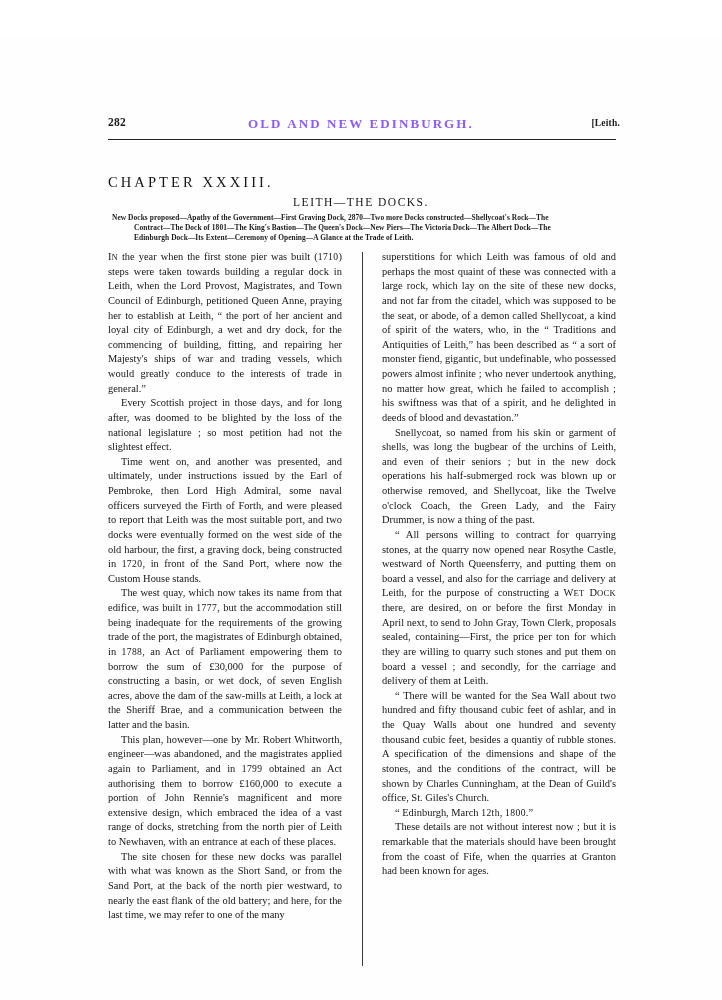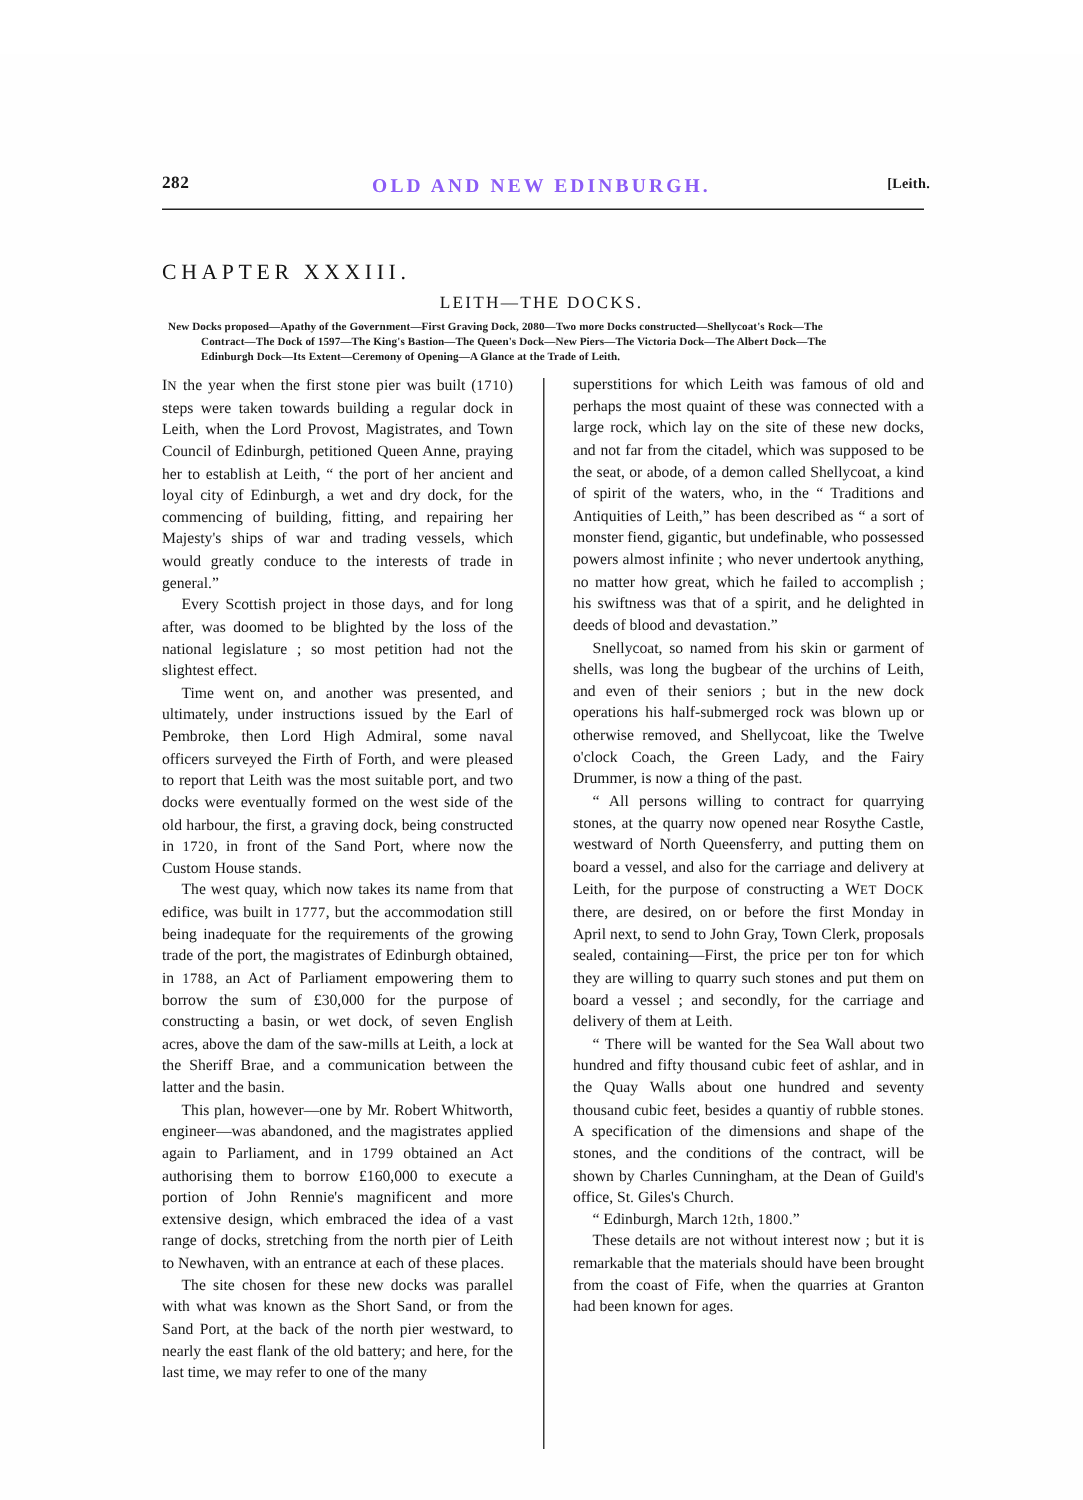--- a/index.html
+++ b/index.html
@@ -166,22 +166,22 @@
     <span class="folio">282</span>
     <span class="head-title">OLD AND NEW EDINBURGH.</span>
     <span class="head-folio-right">[Leith.</span>
   </div>
   <div class="head-rule"></div>
 
   <div class="chapter-no">CHAPTER XXXIII.</div>
   <div class="chapter-title">LEITH—THE DOCKS.</div>
 
   <div class="synopsis">
-    <span>New Docks proposed—Apathy of the Government—First Graving Dock, 2080—Two more Docks constructed—Shellycoat's Rock—The</span>
-    <span class="cont">Contract—The Dock of 1597—The King's Bastion—The Queen's Dock—New Piers—The Victoria Dock—The Albert Dock—The</span>
+    <span>New Docks proposed—Apathy of the Government—First Graving Dock, 2870—Two more Docks constructed—Shellycoat's Rock—The</span>
+    <span class="cont">Contract—The Dock of 1801—The King's Bastion—The Queen's Dock—New Piers—The Victoria Dock—The Albert Dock—The</span>
     <span class="cont">Edinburgh Dock—Its Extent—Ceremony of Opening—A Glance at the Trade of Leith.</span>
   </div>
 
   <div class="cols">
 
     <div class="col-rule"></div>
 
     <div class="col col-left">
       <p class="first">I<span class="sc">N</span> the year when the first stone pier was built (<span class="smallnum">1710</span>) steps were taken towards building a regular dock in Leith, when the Lord Provost, Magistrates, and Town Council of Edinburgh, petitioned Queen Anne, praying her to establish at Leith, “ the port of her ancient and loyal city of Edinburgh, a wet and dry dock, for the commencing of building, fitting, and repairing her Majesty's ships of war and trading vessels, which would greatly conduce to the interests of trade in general.”</p>
       <p>Every Scottish project in those days, and for long after, was doomed to be blighted by the loss of the national legislature ; so most petition had not the slightest effect.</p>

